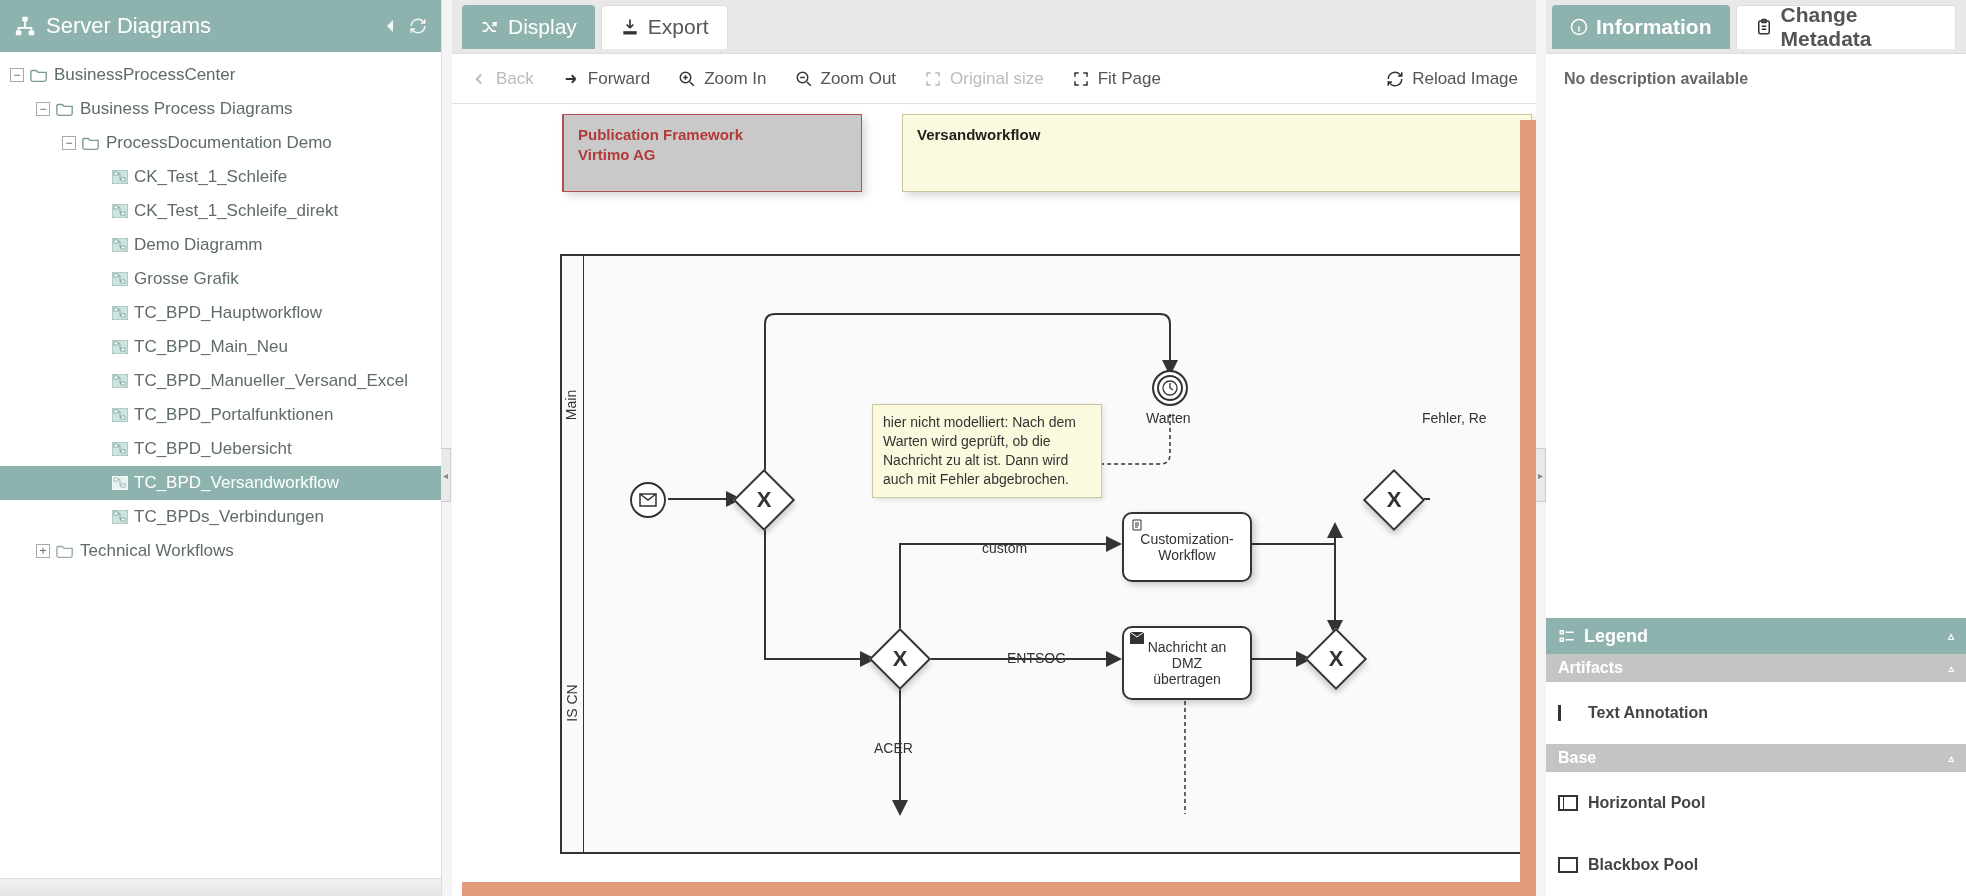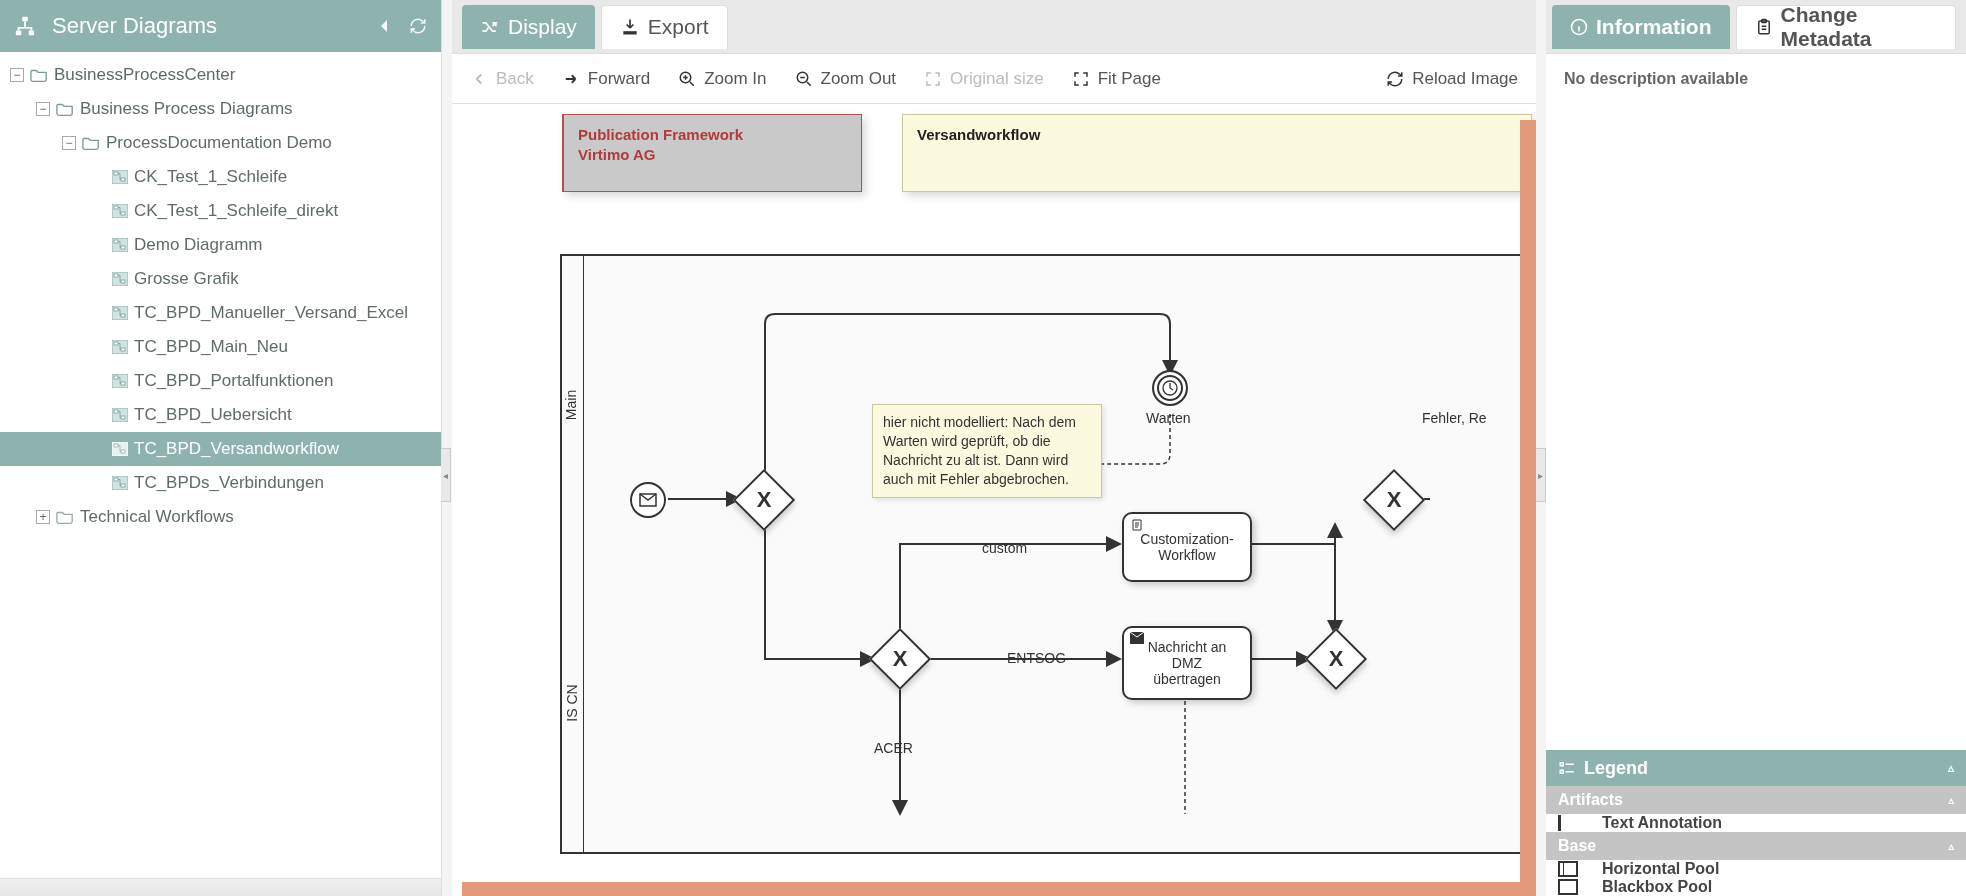--- a/index.html
+++ b/index.html
@@ -30,21 +30,20 @@
 }
 .sidebar-header {
   background: #8eb3ae;
   color: #fff;
   height: 52px;
   display: flex;
   align-items: center;
   padding: 0 14px;
   font-size: 22px;
   font-weight: 400;
-  gap: 6px;
 }
 .sidebar-header .hdr-icon {
   margin-right: 10px;
   display:inline-flex;
 }
 .sidebar-header .spacer { flex: 1; }
 .sidebar-header .hdr-action {
   margin-left: 10px;
   opacity: .9;
   cursor: pointer;
@@ -340,22 +339,22 @@
   background: #c4c4c4;
   color: #fff;
   height: 28px;
   display:flex;align-items:center;
   padding: 0 12px;
   font-size: 16px;
 }
 .legend-sub .caret { margin-left:auto;font-size:11px; }
 .legend-item {
   display:flex;align-items:center;
-  padding: 0 12px;
-  gap: 24px;
+  padding: 22px 12px;
+  gap: 10px;
   font-size: 16px;
   color:#444;
 }
 .legend-swatch {
   width: 20px; height: 16px;
   border: 2px solid #333;
   background:#fff;
 }
 
 
@@ -465,32 +464,43 @@
       </div>
       <div class="tree-row indent3">
         <span class="node-icon">
             <svg width="16" height="14" viewBox="0 0 16 14">
               <rect x="0" y="0" width="16" height="14" fill="#cfe4e0" stroke="#8eb3ae"></rect>
               <rect x="2" y="2" width="4" height="3" fill="#fff" stroke="#7a9b96" stroke-width="0.8"></rect>
               <rect x="9" y="8" width="4" height="3" fill="#fff" stroke="#7a9b96" stroke-width="0.8"></rect>
               <path d="M6 3.5h2v6h1" stroke="#7a9b96" fill="none" stroke-width="0.8"></path>
             </svg>
           </span>
+        <span>TC_BPD_Hauptworkflow</span>
+      </div>
+      <div class="tree-row indent3">
+        <span class="node-icon">
+            <svg width="16" height="14" viewBox="0 0 16 14">
+              <rect x="0" y="0" width="16" height="14" fill="#cfe4e0" stroke="#8eb3ae"></rect>
+              <rect x="2" y="2" width="4" height="3" fill="#fff" stroke="#7a9b96" stroke-width="0.8"></rect>
+              <rect x="9" y="8" width="4" height="3" fill="#fff" stroke="#7a9b96" stroke-width="0.8"></rect>
+              <path d="M6 3.5h2v6h1" stroke="#7a9b96" fill="none" stroke-width="0.8"></path>
+            </svg>
+          </span>
+        <span>TC_BPD_Main_Neu</span>
+      </div>
+      <div class="tree-row indent3">
+        <span class="node-icon">
+            <svg width="16" height="14" viewBox="0 0 16 14">
+              <rect x="0" y="0" width="16" height="14" fill="#cfe4e0" stroke="#8eb3ae"></rect>
+              <rect x="2" y="2" width="4" height="3" fill="#fff" stroke="#7a9b96" stroke-width="0.8"></rect>
+              <rect x="9" y="8" width="4" height="3" fill="#fff" stroke="#7a9b96" stroke-width="0.8"></rect>
+              <path d="M6 3.5h2v6h1" stroke="#7a9b96" fill="none" stroke-width="0.8"></path>
+            </svg>
+          </span>
         <span>TC_BPD_Manueller_Versand_Excel</span>
-      </div>
-      <div class="tree-row indent3">
-        <span class="node-icon">
-            <svg width="16" height="14" viewBox="0 0 16 14">
-              <rect x="0" y="0" width="16" height="14" fill="#cfe4e0" stroke="#8eb3ae"></rect>
-              <rect x="2" y="2" width="4" height="3" fill="#fff" stroke="#7a9b96" stroke-width="0.8"></rect>
-              <rect x="9" y="8" width="4" height="3" fill="#fff" stroke="#7a9b96" stroke-width="0.8"></rect>
-              <path d="M6 3.5h2v6h1" stroke="#7a9b96" fill="none" stroke-width="0.8"></path>
-            </svg>
-          </span>
-        <span>TC_BPD_Main_Neu</span>
       </div>
       <div class="tree-row indent3">
         <span class="node-icon">
             <svg width="16" height="14" viewBox="0 0 16 14">
               <rect x="0" y="0" width="16" height="14" fill="#cfe4e0" stroke="#8eb3ae"></rect>
               <rect x="2" y="2" width="4" height="3" fill="#fff" stroke="#7a9b96" stroke-width="0.8"></rect>
               <rect x="9" y="8" width="4" height="3" fill="#fff" stroke="#7a9b96" stroke-width="0.8"></rect>
               <path d="M6 3.5h2v6h1" stroke="#7a9b96" fill="none" stroke-width="0.8"></path>
             </svg>
           </span>

